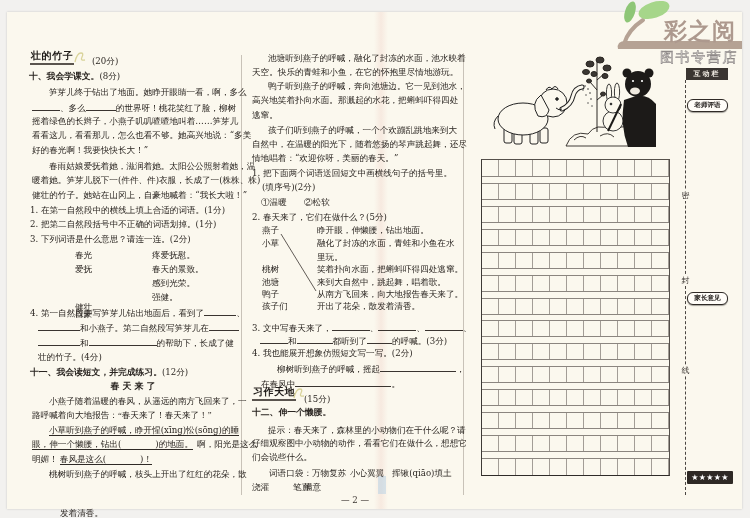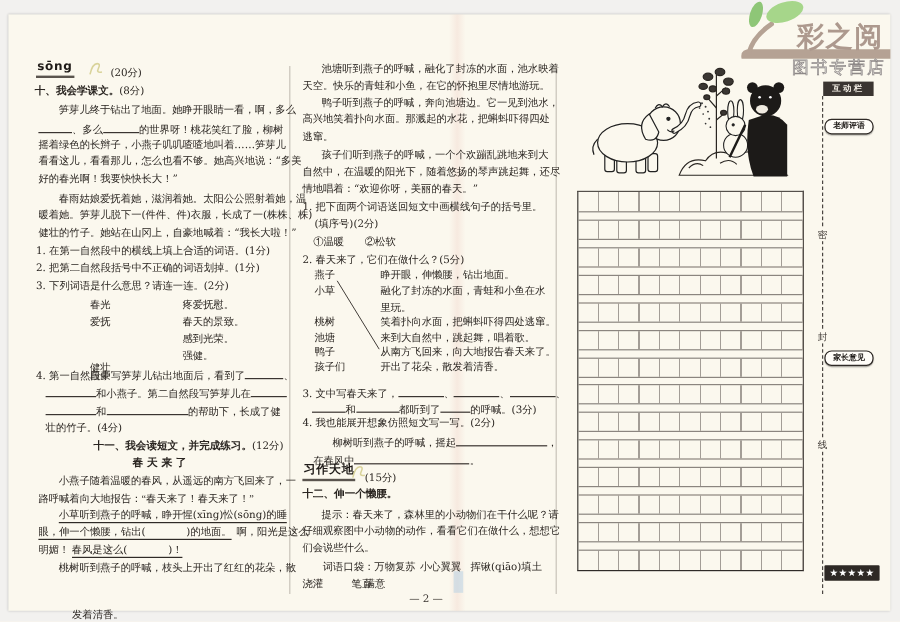--- a/index.html
+++ b/index.html
@@ -47,21 +47,21 @@
   <svg class="abs" style="position:absolute;left:612px;top:0px;" width="135" height="52" viewBox="612 0 135 52">
     <path d="M618 49 Q616 40 628 41 L742 41 L742 49 Z" fill="#b5a294"></path>
     <path d="M624 44 Q628 30 643 20" stroke="#b5a294" stroke-width="4" fill="none" stroke-linecap="round"></path>
     <ellipse cx="630" cy="12" rx="5" ry="11" transform="rotate(18 630 12)" fill="#8ec677"></ellipse>
     <ellipse cx="654" cy="10" rx="16" ry="8" transform="rotate(-18 654 10)" fill="#a6d68a"></ellipse>
   </svg>
   <div class="brand">彩之阅</div>
   <div class="brand-sub">图书专营店</div>
 </div>
 
-<div class="sec-title" style="left:30px;top:49px;">sōng</div>
+<div class="sec-title" style="left:30px;top:49px;">壮的竹子</div>
 <svg class="swirl" style="left:74px;top:51px;" viewBox="0 0 12 12">
     <path d="M1 11 Q3 2 7 2 Q10 2 8 6 Q6 10 11 9" stroke="#d9d39a" stroke-width="1.3" fill="none"></path>
   </svg>
 <div class="score" style="left:92px;top:55px;">(20分)</div>
 
 <div class="ln" style="left:29px;top:70px;"><span class="hb">十、我会学课文。</span><span>(8分)</span></div>
 
 <div class="ln j Li" style="top:85.5px;">笋芽儿终于钻出了地面。她睁开眼睛一看，啊，多么</div>
 <div class="ln L" style="top:100.5px;"><span class="blank" style="width:28px"></span><span>、多么</span><span class="blank" style="width:30px"></span><span>的世界呀！桃花笑红了脸，柳树</span></div>
 <div class="ln j L" style="top:114.5px;">摇着绿色的长辫子，小燕子叽叽喳喳地叫着……笋芽儿</div>
@@ -82,21 +82,21 @@
 <div class="ln" style="left:75px;top:276.5px;margin-top:24px;">健壮</div>
 <div class="ln" style="left:152px;top:276.5px;">感到光荣。</div>
 <div class="ln" style="left:75px;top:290.5px;margin-top:17px;">自豪</div>
 <div class="ln" style="left:152px;top:290.5px;">强健。</div>
 
 <div class="ln" style="left:30px;top:305.5px;"><span>4. 第一自然段中写笋芽儿钻出地面后，看到了</span><span class="blank" style="width:32px"></span><span>、</span></div>
 <div class="ln" style="left:38px;top:320.5px;"><span class="blank" style="width:42px"></span><span>和小燕子。第二自然段写笋芽儿在</span><span class="blank" style="width:30px"></span></div>
 <div class="ln" style="left:38px;top:335.5px;"><span class="blank" style="width:42px"></span><span>和</span><span class="blank" style="width:68px"></span><span>的帮助下，长成了健</span></div>
 <div class="ln" style="left:38px;top:350.5px;">壮的竹子。(4分)</div>
 
-<div class="ln" style="left:30px;top:365.5px;margin-left:48px;"><span class="hb">十一、我会读短文，并完成练习。</span><span>(12分)</span></div>
+<div class="ln" style="left:30px;top:365.5px;"><span class="hb">十一、我会读短文，并完成练习。</span><span>(12分)</span></div>
 <div class="story-title" style="top:379.5px;">春天来了</div>
 <div class="ln j Li" style="top:394.5px;">小燕子随着温暖的春风，从遥远的南方飞回来了，一</div>
 <div class="ln L" style="top:408.5px;font-family:Liberation Serif, serif;">路呼喊着向大地报告：“春天来了！春天来了！”</div>
 <div class="ln Li" style="top:423.5px;"><span class="ul">小草听到燕子的呼喊，睁开惺(xīng)忪(sōng)的睡</span></div>
 <div class="ln L" style="top:437.5px;"><span class="ul"><span>眼，伸一个懒腰，钻出(</span><span style="display:inline-block;width:34px;"></span><span>)的地面。</span></span><span style="margin-left:4px">啊，阳光是这么</span></div>
 <div class="ln L" style="top:452.5px;"><span>明媚！</span><span class="ul" style="margin-left:2px"><span>春风是这么(</span><span style="display:inline-block;width:34px;"></span><span>)！</span></span></div>
 <div class="ln j Li" style="top:467.5px;">桃树听到燕子的呼喊，枝头上开出了红红的花朵，散</div>
 <div class="ln L" style="top:507px;margin-left:28px;">发着清香。</div>
 
 <div class="ln j Mi" style="top:51.5px;">池塘听到燕子的呼喊，融化了封冻的水面，池水映着</div>

